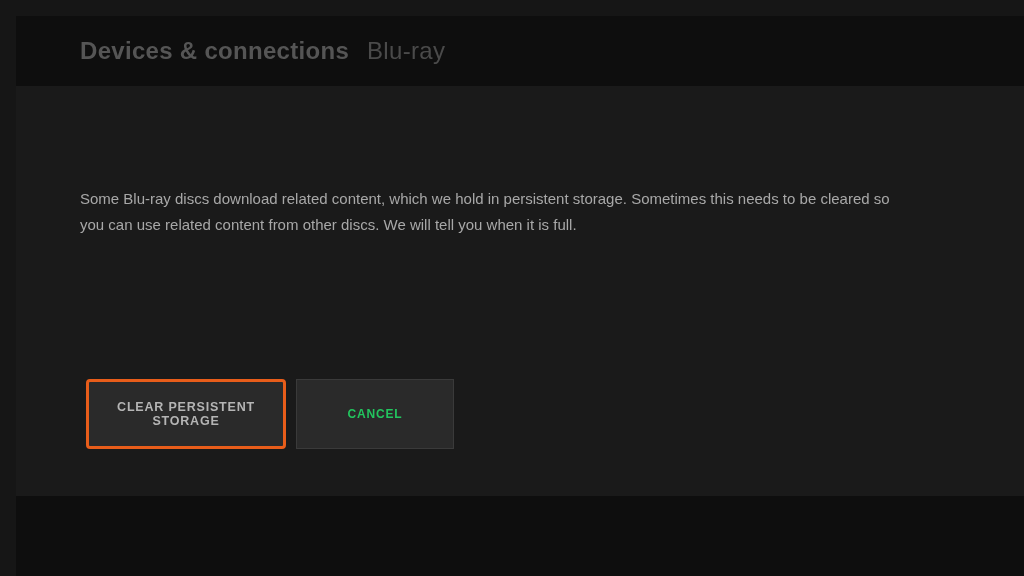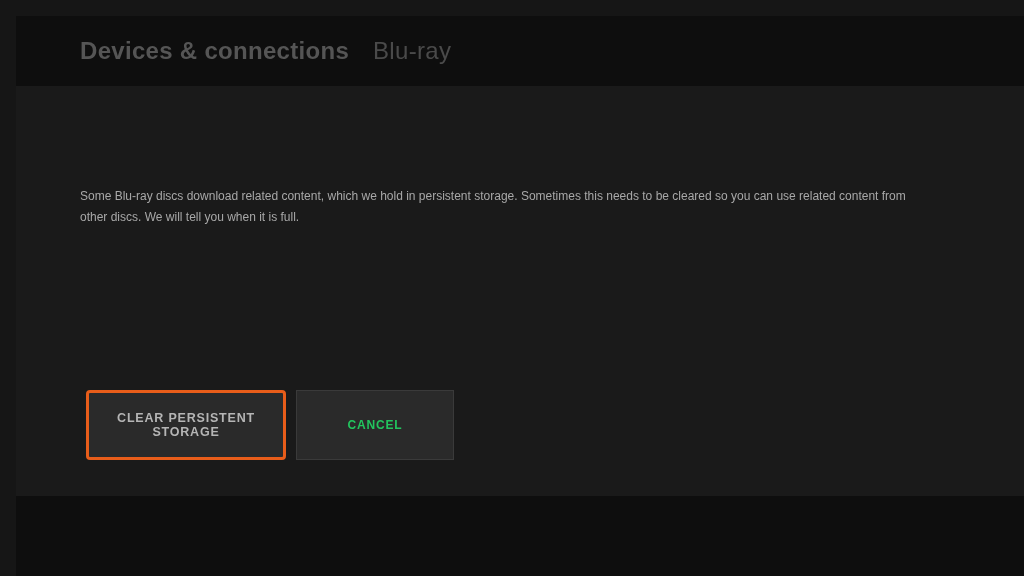--- a/index.html
+++ b/index.html
@@ -29,46 +29,46 @@
       color: #555555;
       font-size: 24px;
       font-weight: 600;
       letter-spacing: 0.3px;
     }
     
     .header-subtitle {
       color: #4a4a4a;
       font-size: 24px;
       font-weight: 400;
-      margin-left: 8px;
+      margin-left: 2px;
       letter-spacing: 0.3px;
     }
     
     .content {
       width: 100%;
       background: #1a1a1a;
       padding: 0 56px;
       height: 410px;
       position: relative;
     }
     
     .description {
       color: #a8a8a8;
-      font-size: 12px;
+      font-size: 15px;
       line-height: 1.75;
       padding-top: 100px;
       max-width: 850px;
       font-weight: 400;
     }
     
     .button-row {
       display: flex;
       gap: 10px;
       position: absolute;
-      bottom: 28px;
+      bottom: 39px;
       left: 62px;
     }
     
     .btn {
       height: 70px;
       background: #2a2a2a;
       border: 1px solid #3a3a3a;
       color: #22c55e;
       font-size: 12px;
       font-weight: 600;

